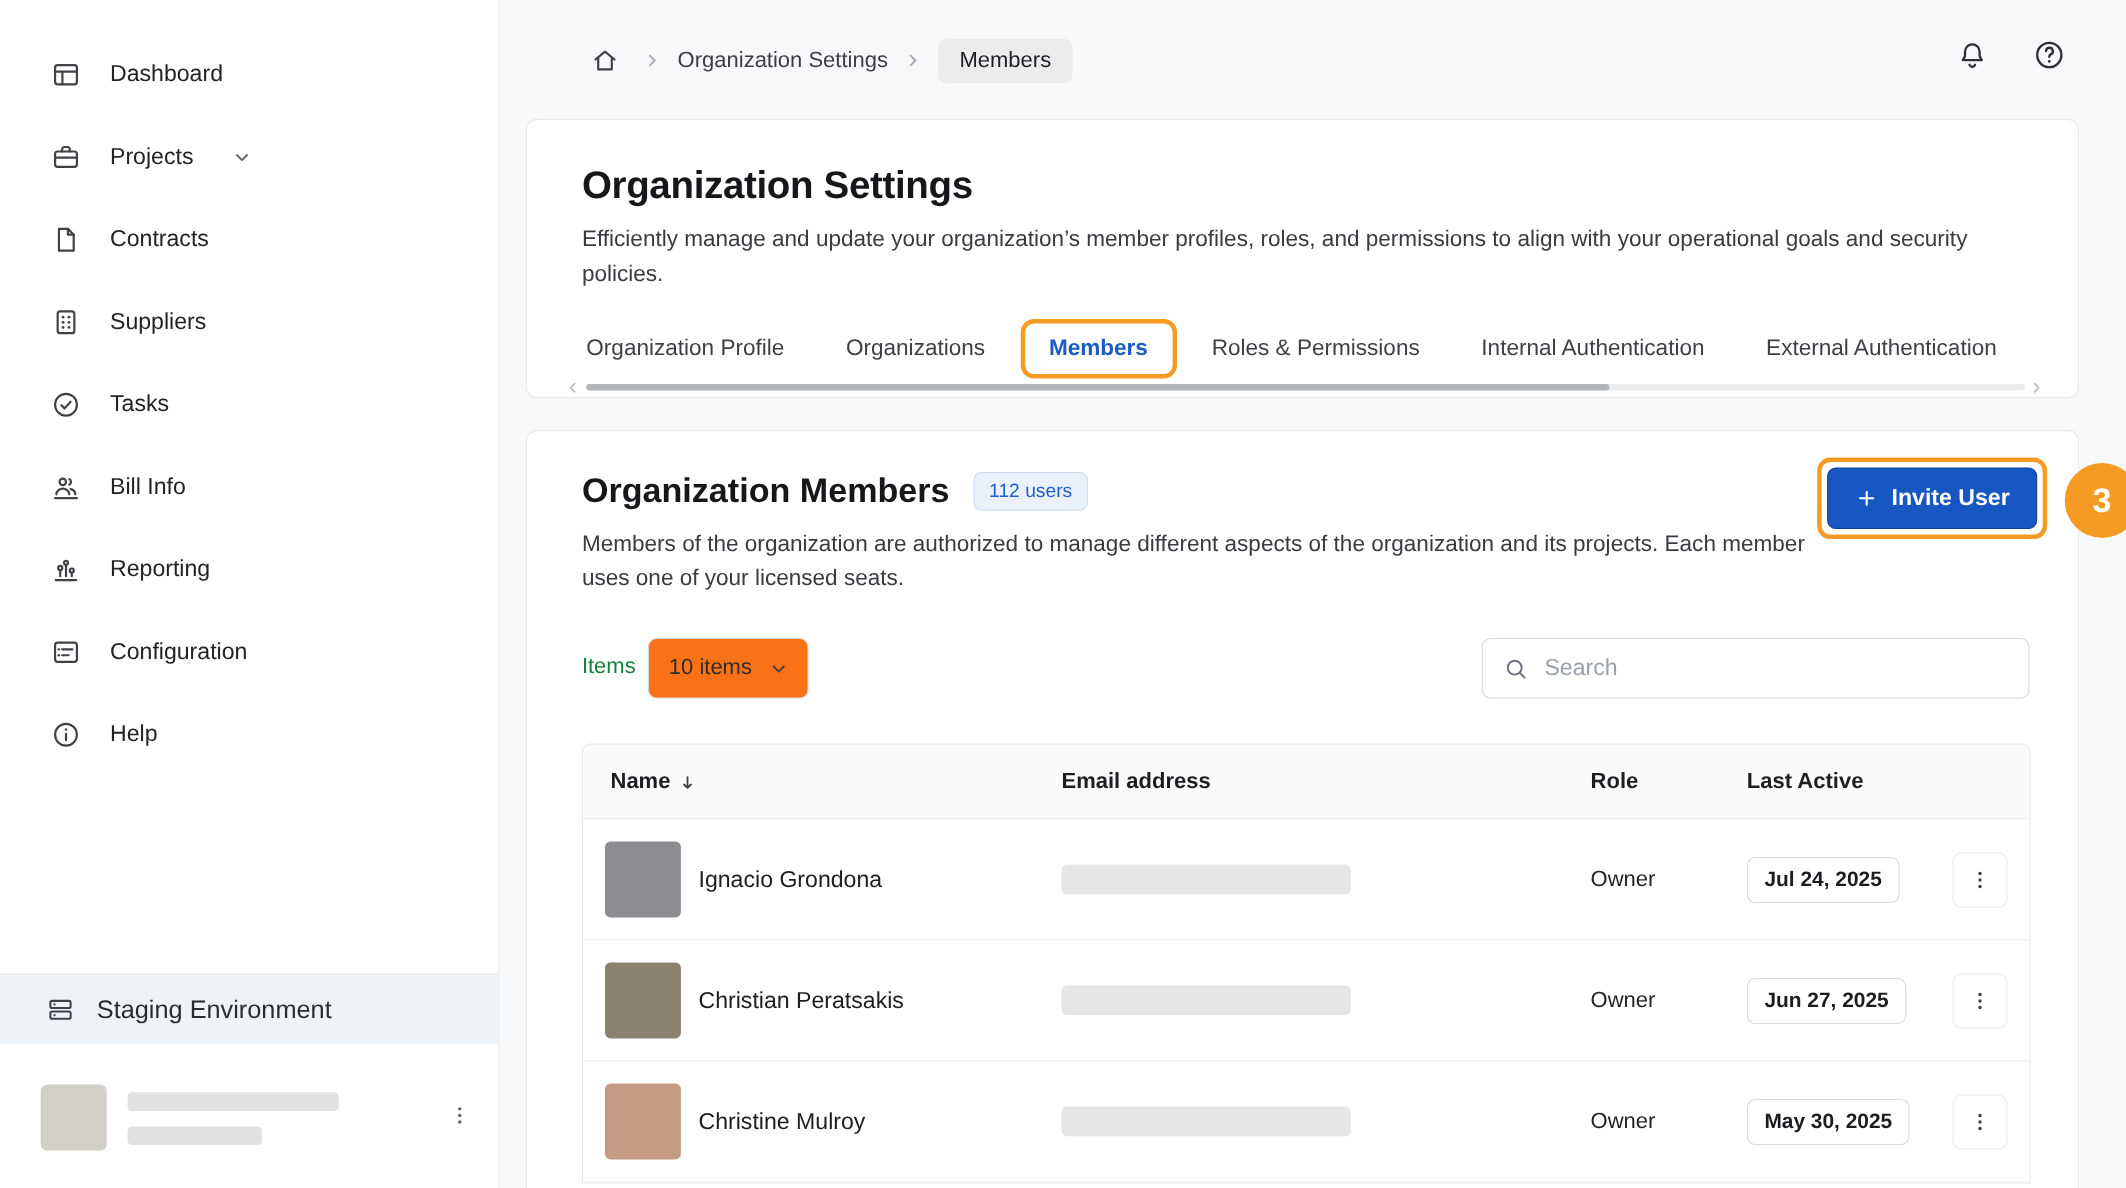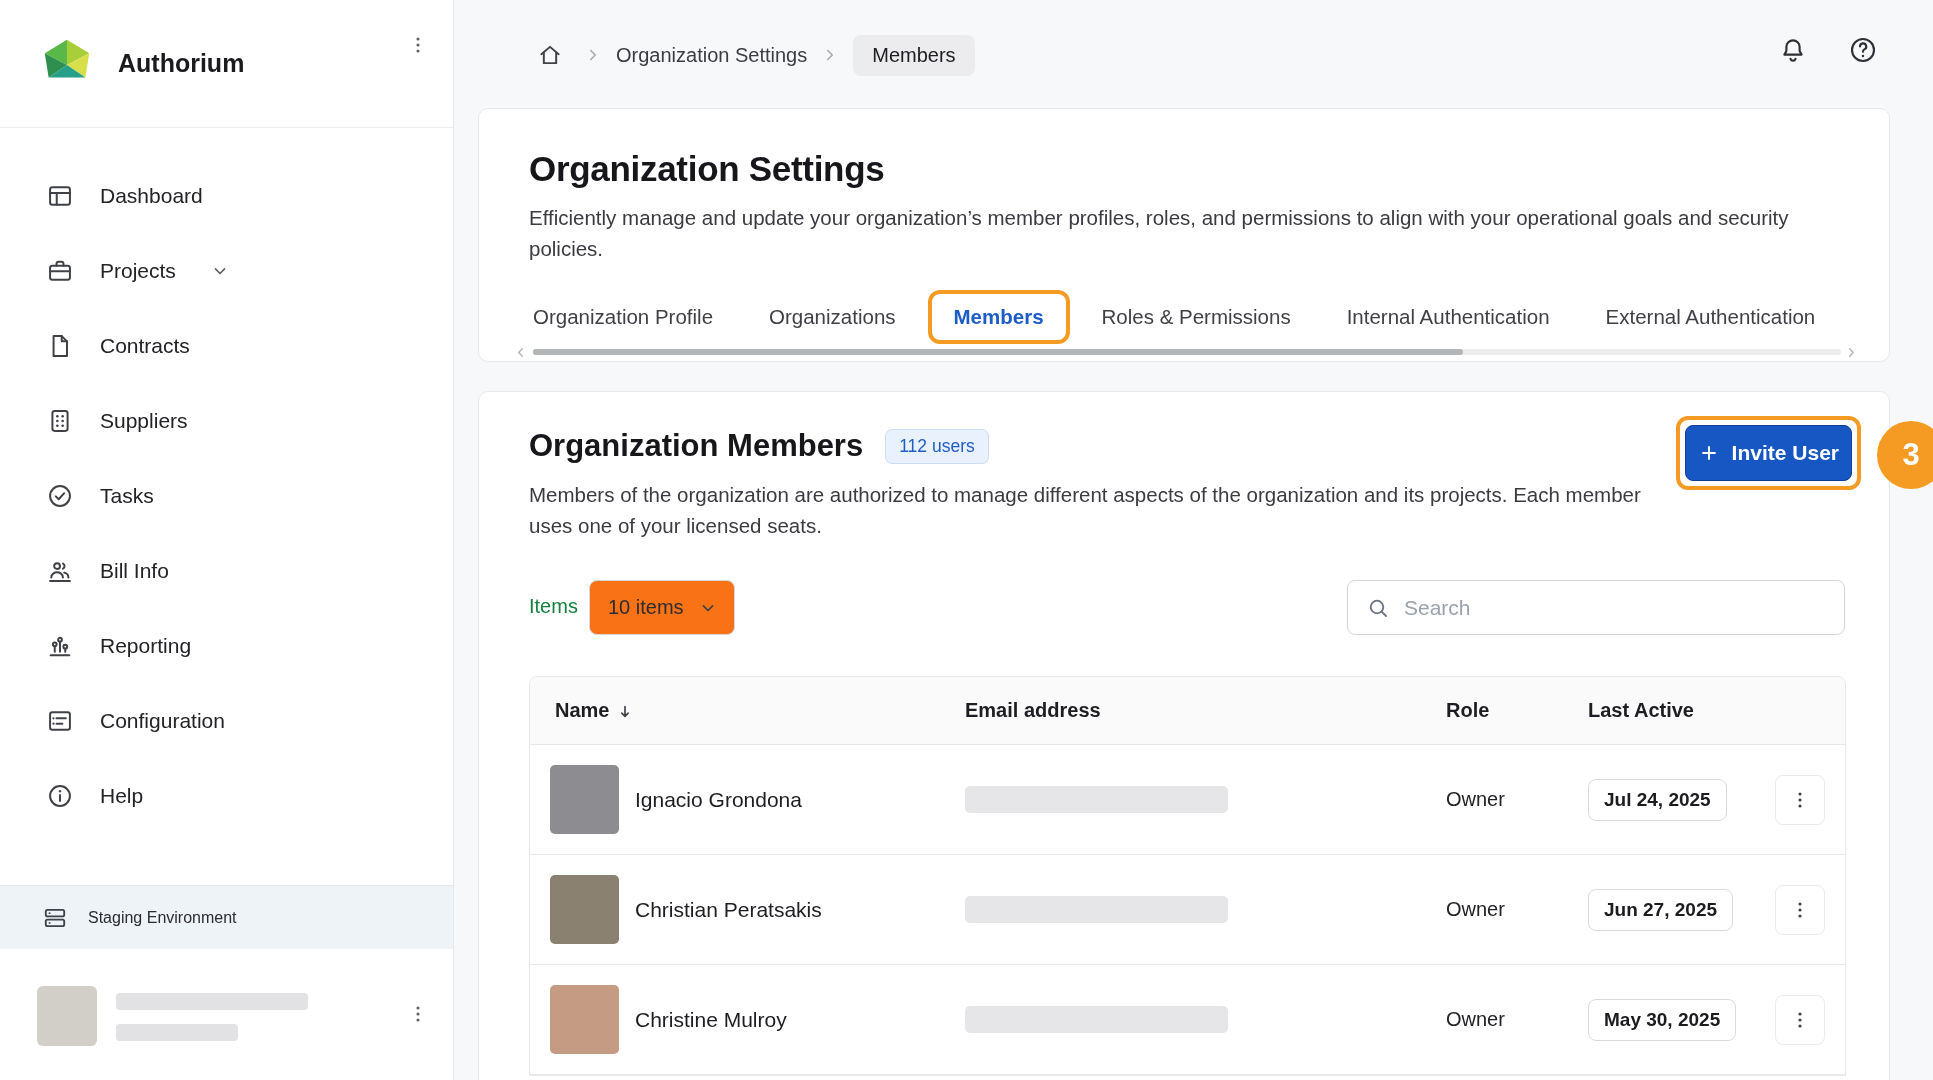--- a/index.html
+++ b/index.html
@@ -12,21 +12,21 @@
   .sidebar { position:absolute; left:0; top:0; bottom:0; width:454px; background:#fff; border-right:1px solid #e7e8ea; z-index:2; }
   .sb-header { height:128px; border-bottom:1px solid #edeef0; display:flex; align-items:center; padding-left:38px; position:relative; }
   .logo { width:58px; height:58px; }
   .app-name { font-size:25px; font-weight:700; color:#1b1b1f; margin-left:22px; }
   .kebab-btn { width:38px; height:38px; display:flex; align-items:center; justify-content:center; color:#5f6368; border-radius:6px; }
   .sb-header .kebab-btn { position:absolute; right:16px; top:26px; }
   .sb-nav { padding-top:30px; }
   .sb-item { height:75px; display:flex; align-items:center; gap:26px; padding-left:46px; font-size:21px; color:#232327; cursor:pointer; }
   .sb-item svg { width:28px; height:28px; color:#3f4147; flex:none; }
   .sb-item .chev { width:20px; height:20px; color:#5f6368; margin-left:8px; }
-  .env-row { position:absolute; left:0; right:0; top:885px; height:64px; background:#eef3f8; border-top:1px solid #e3e7ec; display:flex; align-items:center; gap:20px; padding-left:42px; font-size:16px; color:#2b2b30; cursor:pointer; }
+  .env-row { position:absolute; left:0; right:0; top:885px; height:64px; background:#eef3f8; border-top:1px solid #e3e7ec; display:flex; align-items:center; gap:20px; padding-left:42px; font-size:23px; color:#2b2b30; cursor:pointer; }
   .env-row svg { width:26px; height:26px; color:#3f4147; }
   .user-row { position:absolute; left:0; right:0; top:949px; bottom:0; }
   .user-avatar { position:absolute; left:37px; top:37px; width:60px; height:60px; border-radius:6px; background:#d2cec8; }
   .user-bar-1 { position:absolute; left:116px; top:44px; width:192px; height:17px; border-radius:4px; background:#e2e2e4; }
   .user-bar-2 { position:absolute; left:116px; top:75px; width:122px; height:17px; border-radius:4px; background:#e2e2e4; }
   .user-row .kebab-btn { position:absolute; right:16px; top:46px; }
 
   
   .main { position:absolute; left:454px; top:0; right:0; bottom:0; overflow:hidden; }
   .breadcrumb { position:absolute; top:33px; left:76px; display:flex; align-items:center; gap:14px; height:44px; }
@@ -56,21 +56,21 @@
   .scroll-arrow { position:absolute; bottom:1px; color:#b3b6ba; }
   .scroll-arrow svg { width:15px; height:15px; }
   .scroll-arrow.left { left:34px; } .scroll-arrow.right { right:30px; }
 
   .members-head { display:flex; align-items:center; gap:22px; margin:36px 0 0 50px; }
   .members-title { font-size:31px; font-weight:700; color:#17171b; }
   .badge { background:#e9f1fc; color:#1e5ec6; border:1px solid #ccdcf4; border-radius:7px; padding:6px 13px; font-size:17.5px; font-weight:500; }
   .members-desc { margin:15px 0 0 50px; width:1125px; font-size:20.5px; line-height:31px; color:#3a3a41; }
 
   .invite-annotation { position:absolute; top:24px; right:28px; border:4px solid #F59B23; border-radius:12px; padding:5px; }
-  .invite-btn { display:flex; align-items:center; gap:12px; height:56px; padding:0 12px; background:#1757c3; border:1px solid #0f3e92; color:#fff; font-size:21px; font-weight:600; border-radius:8px; }
+  .invite-btn { display:flex; align-items:center; gap:12px; height:56px; padding:0 24px; background:#1757c3; border:1px solid #0f3e92; color:#fff; font-size:21px; font-weight:600; border-radius:8px; }
   .invite-btn svg { width:22px; height:22px; color:#fff; }
   .step-circle { position:absolute; top:421px; left:1423px; width:68px; height:68px; border-radius:50%; background:#F59B23; color:#fff; font-size:31px; font-weight:700; display:flex; align-items:center; justify-content:center; z-index:6; }
 
   .items-label { position:absolute; left:50px; top:203px; font-size:20px; color:#15803d; }
   .items-dd { position:absolute; left:110px; top:188px; height:55px; width:146px; display:flex; align-items:center; justify-content:space-between; padding:0 16px 0 18px; border:1px solid #d5d6da; border-radius:8px; background:#f97316; font-size:20px; color:#2c2c31; }
   .items-dd svg { width:20px; height:20px; color:#3f4147; }
   .search-box { position:absolute; top:188px; right:44px; width:498px; height:55px; border:1px solid #d5d6da; border-radius:8px; display:flex; align-items:center; padding:0 18px; gap:14px; background:#fff; }
   .search-box svg { width:24px; height:24px; color:#6b7280; flex:none; }
   .search-input { border:none; outline:none; flex:1; font-size:21px; color:#1f1f24; font-family:inherit; background:transparent; }
   .search-input::placeholder { color:#9aa2ac; }
@@ -86,39 +86,20 @@
   .email-bar { width:263px; height:27px; border-radius:5px; background:#e6e6e8; }
   .role { font-size:20px; color:#232327; }
   .date-chip { display:inline-block; padding:9px 15px; border:1px solid #d9dadd; border-radius:8px; font-size:19px; font-weight:600; color:#1b1b20; background:#fff;text-align:right; }
   .row-kebab { width:50px; height:50px; border:1px solid #ebebee; border-radius:8px; background:#fff; display:flex; align-items:center; justify-content:center; color:#3f4147; }
   .row-kebab svg, .kebab-btn svg { width:22px; height:22px; }
 </style>
 </head>
 <body>
 
 <aside class="sidebar">
-  <div class="sb-header">
-    <svg class="logo" viewBox="0 0 60 60">
-      <polygon points="30,5 53,19 30,31" fill="#a8cf3a"></polygon>
-      <polygon points="30,5 7,19 30,31" fill="#59b948"></polygon>
-      <polygon points="7,19 11,44 30,31" fill="#2f8f4e"></polygon>
-      <polygon points="53,19 49,44 30,31" fill="#d7e04b"></polygon>
-      <polygon points="11,44 49,44 30,31" fill="#27a08a"></polygon>
-    </svg>
-    <div class="app-name">Authorium</div>
-    <button class="kebab-btn">
-      <svg viewBox="0 0 24 24">
-          <g fill="currentColor">
-            <circle cx="12" cy="5.5" r="1.7"></circle>
-            <circle cx="12" cy="12" r="1.7"></circle>
-            <circle cx="12" cy="18.5" r="1.7"></circle>
-          </g>
-        </svg>
-    </button>
-  </div>
 
   <nav class="sb-nav">
     <div class="sb-item">
       <svg viewBox="0 0 24 24" fill="none" stroke="currentColor" stroke-width="1.7" stroke-linecap="round" stroke-linejoin="round">
           <rect x="3.5" y="4.5" width="17" height="15" rx="2"></rect>
           <path d="M3.5 9.5h17M9.2 9.5v10"></path>
         </svg>
       <span>Dashboard</span>
     </div>
     <div class="sb-item">

